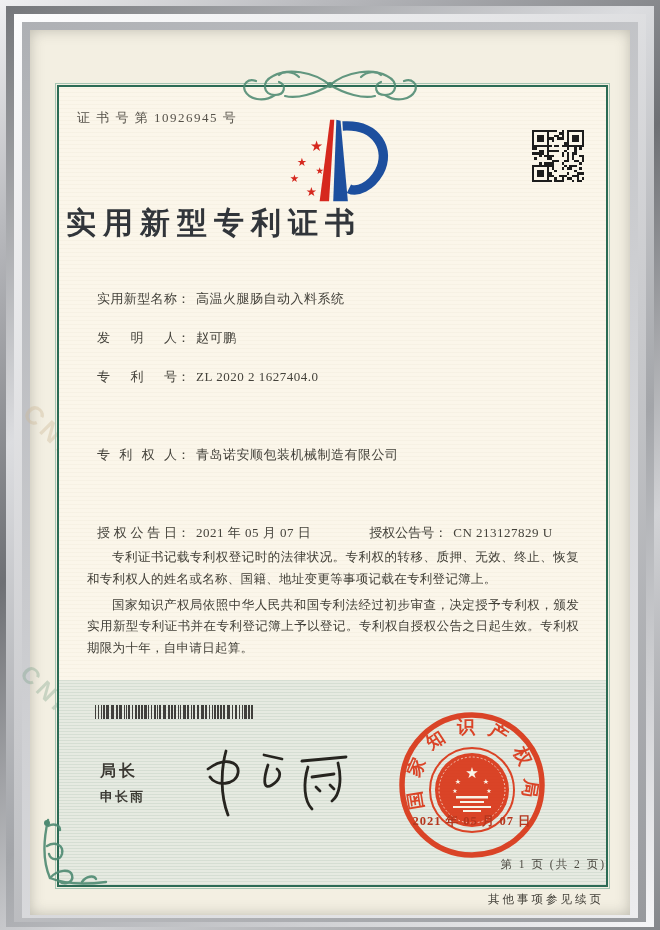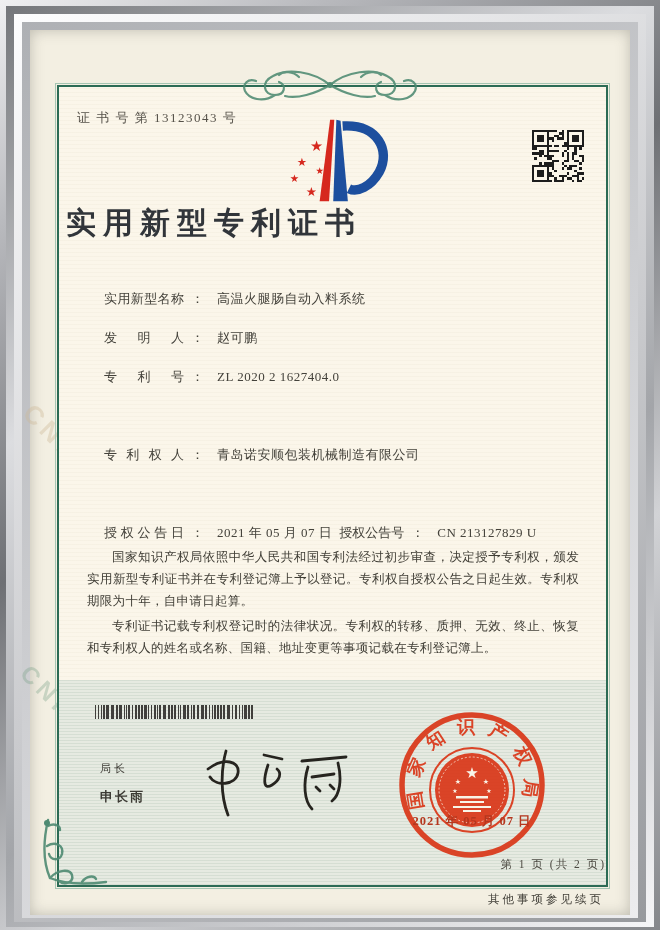--- a/index.html
+++ b/index.html
@@ -32,31 +32,31 @@
       repeating-linear-gradient(0deg,rgba(95,135,110,.12) 0 1px,transparent 1px 3px),
       #e6eae1;}
   .wm{font-family:"Liberation Sans","DejaVu Sans",sans-serif;font-weight:bold;
     letter-spacing:5px;transform:rotate(45deg);position:absolute;user-select:none;}
   .cert-no{left:18px;top:22px;font-size:13px;letter-spacing:1.5px;color:#56524a;}
   .logo{left:223px;top:24px;width:115px;height:100px;}
   .qr{left:473px;top:43px;width:52px;height:52px;}
   .title{left:0;top:116px;width:100%;text-align:left;font-size:30px;font-weight:bold;
     letter-spacing:7px;color:#31353a;text-indent:7px;}
   .row{left:38px;width:500px;height:20px;font-size:13px;color:#44423b;white-space:nowrap;}
-  .row span{position:static;margin-left:7px;}
+  .row span{position:static;}
   .lbl{display:inline-block;width:80px;text-align:justify;text-align-last:justify;vertical-align:top;}
   .lbl2{display:inline-block;vertical-align:top;}
   .val{padding-left:6px;letter-spacing:.5px;}
   .grant2{margin-left:58px;}
   .paras{left:28px;top:460px;width:492px;height:130px;font-size:12.5px;line-height:1.74;
     color:#403e36;}
   .paras p{position:static;margin:0 0 4px 0;text-indent:2em;text-align:justify;letter-spacing:.3px;}
   .barcode{left:36px;top:618px;width:162px;height:14px;}
   .barcode i{position:absolute;top:0;height:100%;background:#403f3b;}
-  .signer-title{left:41px;top:674px;font-size:11px;letter-spacing:3px;color:#3c3a34;font-weight:normal;}
+  .signer-title{left:41px;top:674px;font-size:16px;letter-spacing:3px;color:#3c3a34;font-weight:bold;}
   .signer-name{left:41px;top:701px;font-size:13px;letter-spacing:2px;color:#3c3a34;font-weight:bold;}
   .sig{left:135px;top:652px;width:175px;height:88px;}
   .seal{left:338px;top:623px;width:150px;height:150px;opacity:.94;}
   .seal-date{left:330px;top:726px;width:166px;text-align:center;font-size:12.5px;font-weight:bold;
     color:#b5371f;letter-spacing:1px;}
   .page-no{left:0;top:770px;width:100%;text-align:right;font-size:11.5px;color:#4c4a42;letter-spacing:2px;}
   .cont-note{position:absolute;left:57px;top:892px;width:547px;text-align:right;
     font-size:11.5px;letter-spacing:3px;color:#44423b;}
   .ornament-top{position:absolute;left:235px;top:63px;width:190px;height:44px;}
   .ornament-corner{position:absolute;left:38px;top:816px;width:72px;height:72px;}
@@ -73,21 +73,21 @@
   <span class="wm" style="left:110px;top:80px;font-size:26px;color:rgba(208,188,152,.42);">CNIPA</span>
   <span class="wm" style="left:360px;top:250px;font-size:30px;color:rgba(208,188,152,.45);">CNIPA</span>
   <span class="wm" style="left:-18px;top:400px;font-size:26px;color:rgba(205,185,150,.38);">CNIPA</span>
   <span class="wm" style="left:-20px;top:660px;font-size:24px;color:rgba(120,160,135,.35);">CNIPA</span>
 </div>
 
 <div class="cert">
 
   <div class="strip"></div>
 
-  <div class="cert-no">证 书 号 第 13123043 号</div>
+  <div class="cert-no">证 书 号 第 10926945 号</div>
 
   <svg class="logo" viewBox="0 0 110 95">
     <text x="33" y="38" font-size="14" fill="#d6281e" text-anchor="middle">★</text>
     <text x="19" y="52" font-size="11" fill="#d6281e" text-anchor="middle">★</text>
     <text x="12" y="68" font-size="10" fill="#d6281e" text-anchor="middle">★</text>
     <text x="28" y="81" font-size="12" fill="#d6281e" text-anchor="middle">★</text>
     <text x="36" y="60" font-size="9" fill="#d6281e" text-anchor="middle">★</text>
     <polygon points="46,8 50,8 45,86 36,86" fill="#d6281e"></polygon>
     <polygon points="52,8 56,9 63,86 49,86" fill="#1d4f9e"></polygon>
     <path d="M 58,14 C 92,12 104,38 93,58 C 85,72 72,78 64,74" stroke="#1d4f9e" stroke-width="9" fill="none"></path>
@@ -234,22 +234,22 @@
     <span class="lbl">专利号</span><span>：</span><span class="val">ZL 2020 2 1627404.0</span>
   </div>
   <div class="row" style="top:359px;">
     <span class="lbl">专利权人</span><span>：</span><span class="val">青岛诺安顺包装机械制造有限公司</span>
   </div>
   <div class="row" style="top:437px;">
     <span class="lbl">授权公告日</span><span>：</span><span class="val">2021 年 05 月 07 日</span><span class="lbl2 grant2">授权公告号</span><span>：</span><span class="val">CN 213127829 U</span>
   </div>
 
   <div class="paras">
+    <p>专利证书记载专利权登记时的法律状况。专利权的转移、质押、无效、终止、恢复和专利权人的姓名或名称、国籍、地址变更等事项记载在专利登记簿上。</p>
     <p>国家知识产权局依照中华人民共和国专利法经过初步审查，决定授予专利权，颁发实用新型专利证书并在专利登记簿上予以登记。专利权自授权公告之日起生效。专利权期限为十年，自申请日起算。</p>
-    <p>专利证书记载专利权登记时的法律状况。专利权的转移、质押、无效、终止、恢复和专利权人的姓名或名称、国籍、地址变更等事项记载在专利登记簿上。</p>
   </div>
 
   <div class="barcode" id="barcode">
       <i style="left: 0px; width: 1px;"></i>
       <i style="left: 3px; width: 1px;"></i>
       <i style="left: 6px; width: 1px;"></i>
       <i style="left: 8px; width: 2px;"></i>
       <i style="left: 11px; width: 3px;"></i>
       <i style="left: 16px; width: 3px;"></i>
       <i style="left: 21px; width: 2px;"></i>

